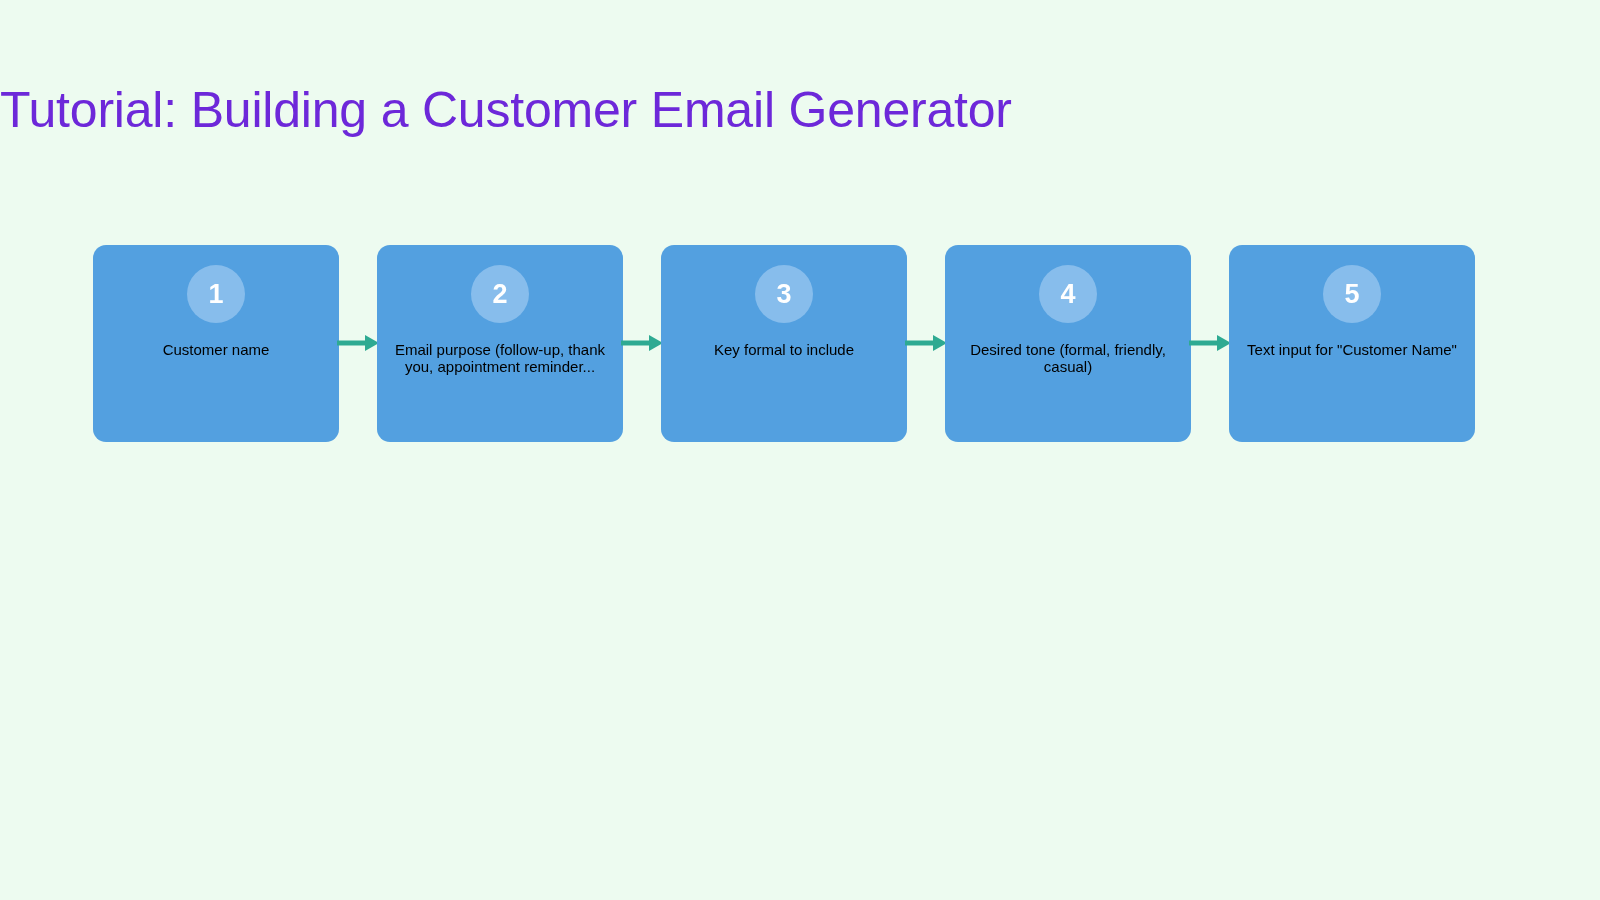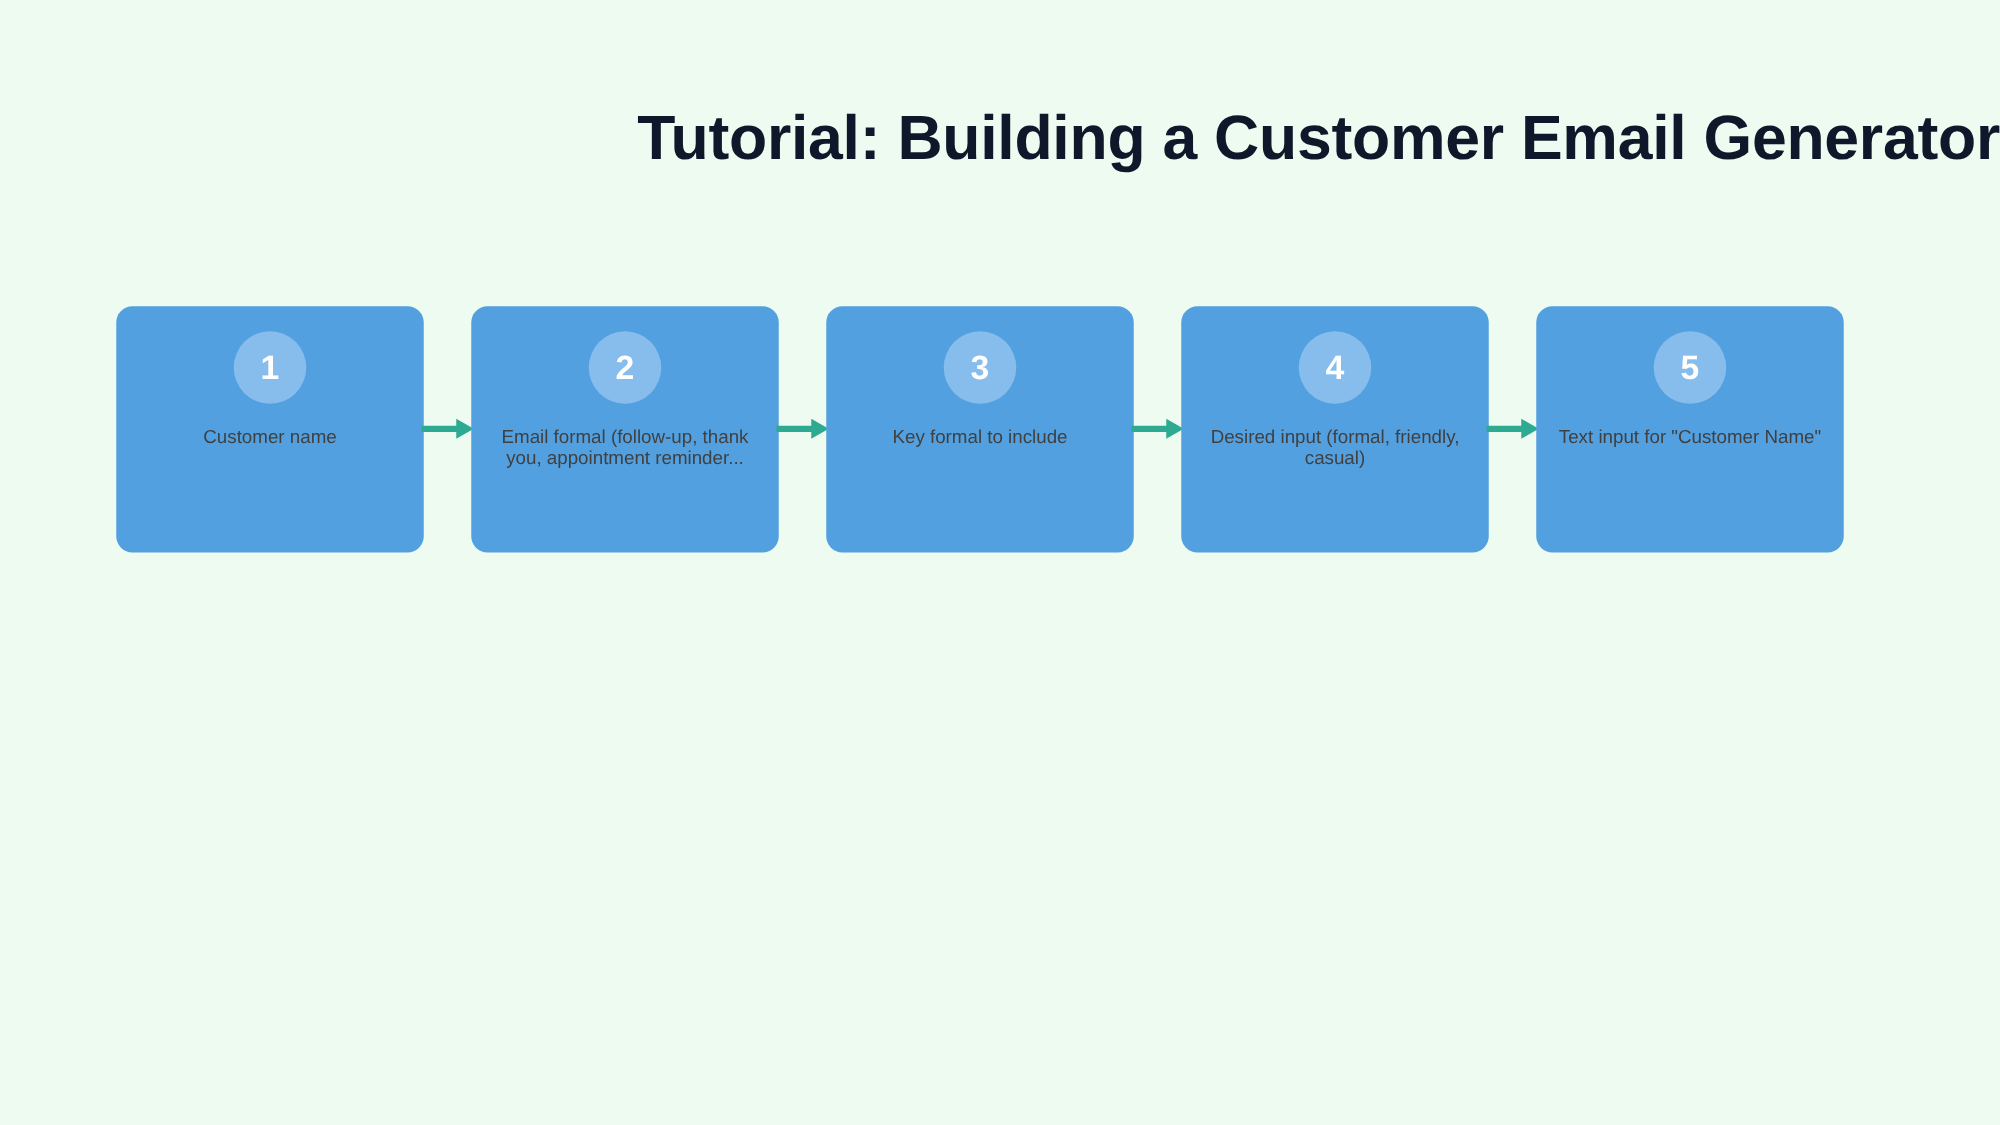--- a/index.html
+++ b/index.html
@@ -13,24 +13,24 @@
     font-family: "Liberation Sans", sans-serif;
     overflow: hidden;
     position: relative;
   }
 
   .page-title {
     position: absolute;
     top: 48px;
     left: 0;
     width: 1600px;
-    text-align: right;
+    text-align: left;
     font-size: 50px;
-    font-weight: bold;
-    color: #0f172a;
+    font-weight: normal;
+    color: #6d28d9;
     letter-spacing: -0.2px;
     line-height: 1.15;
   }
 
   .flow-row {
     position: absolute;
     top: 245px;
     left: 93px;
     width: 1382px;
     height: 197px;
@@ -66,21 +66,21 @@
     font-weight: bold;
     line-height: 1;
   }
 
   .step-label {
     position: absolute;
     top: 96px;
     left: 12px;
     width: 222px;
     text-align: center;
-    color: #404040;
+    color: #000000;
     font-size: 15px;
     line-height: 17px;
   }
 
   .arrow-connector {
     flex: 0 0 38px;
     width: 38px;
     height: 197px;
     position: relative;
   }
@@ -108,21 +108,21 @@
     <svg class="arrow-svg" width="42" height="20" viewBox="0 0 42 20">
       <line x1="0" y1="10" x2="30" y2="10" stroke="#2eaa92" stroke-width="5"></line>
       <polygon points="28,2 42,10 28,18" fill="#2eaa92"></polygon>
     </svg>
   </div>
 
   <div class="step-card">
     <div class="step-badge">
       <span>2</span>
     </div>
-    <div class="step-label">Email formal (follow-up, thank you, appointment reminder...</div>
+    <div class="step-label">Email purpose (follow-up, thank you, appointment reminder...</div>
   </div>
 
   <div class="arrow-connector">
     <svg class="arrow-svg" width="42" height="20" viewBox="0 0 42 20">
       <line x1="0" y1="10" x2="30" y2="10" stroke="#2eaa92" stroke-width="5"></line>
       <polygon points="28,2 42,10 28,18" fill="#2eaa92"></polygon>
     </svg>
   </div>
 
   <div class="step-card">
@@ -136,21 +136,21 @@
     <svg class="arrow-svg" width="42" height="20" viewBox="0 0 42 20">
       <line x1="0" y1="10" x2="30" y2="10" stroke="#2eaa92" stroke-width="5"></line>
       <polygon points="28,2 42,10 28,18" fill="#2eaa92"></polygon>
     </svg>
   </div>
 
   <div class="step-card">
     <div class="step-badge">
       <span>4</span>
     </div>
-    <div class="step-label">Desired input (formal, friendly, casual)</div>
+    <div class="step-label">Desired tone (formal, friendly, casual)</div>
   </div>
 
   <div class="arrow-connector">
     <svg class="arrow-svg" width="42" height="20" viewBox="0 0 42 20">
       <line x1="0" y1="10" x2="30" y2="10" stroke="#2eaa92" stroke-width="5"></line>
       <polygon points="28,2 42,10 28,18" fill="#2eaa92"></polygon>
     </svg>
   </div>
 
   <div class="step-card">

